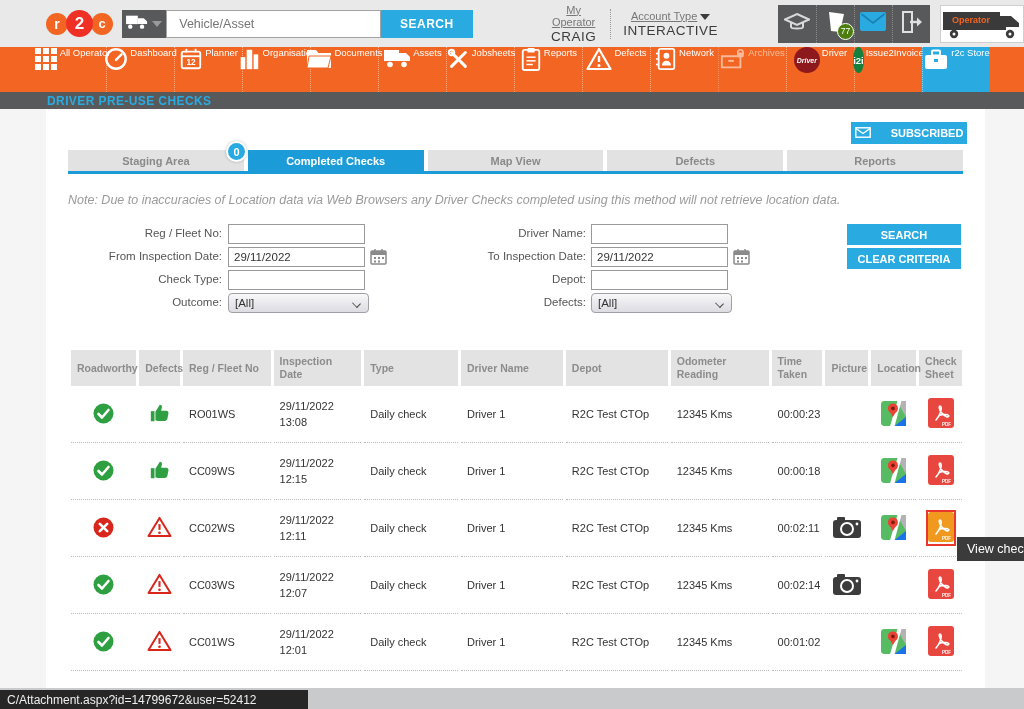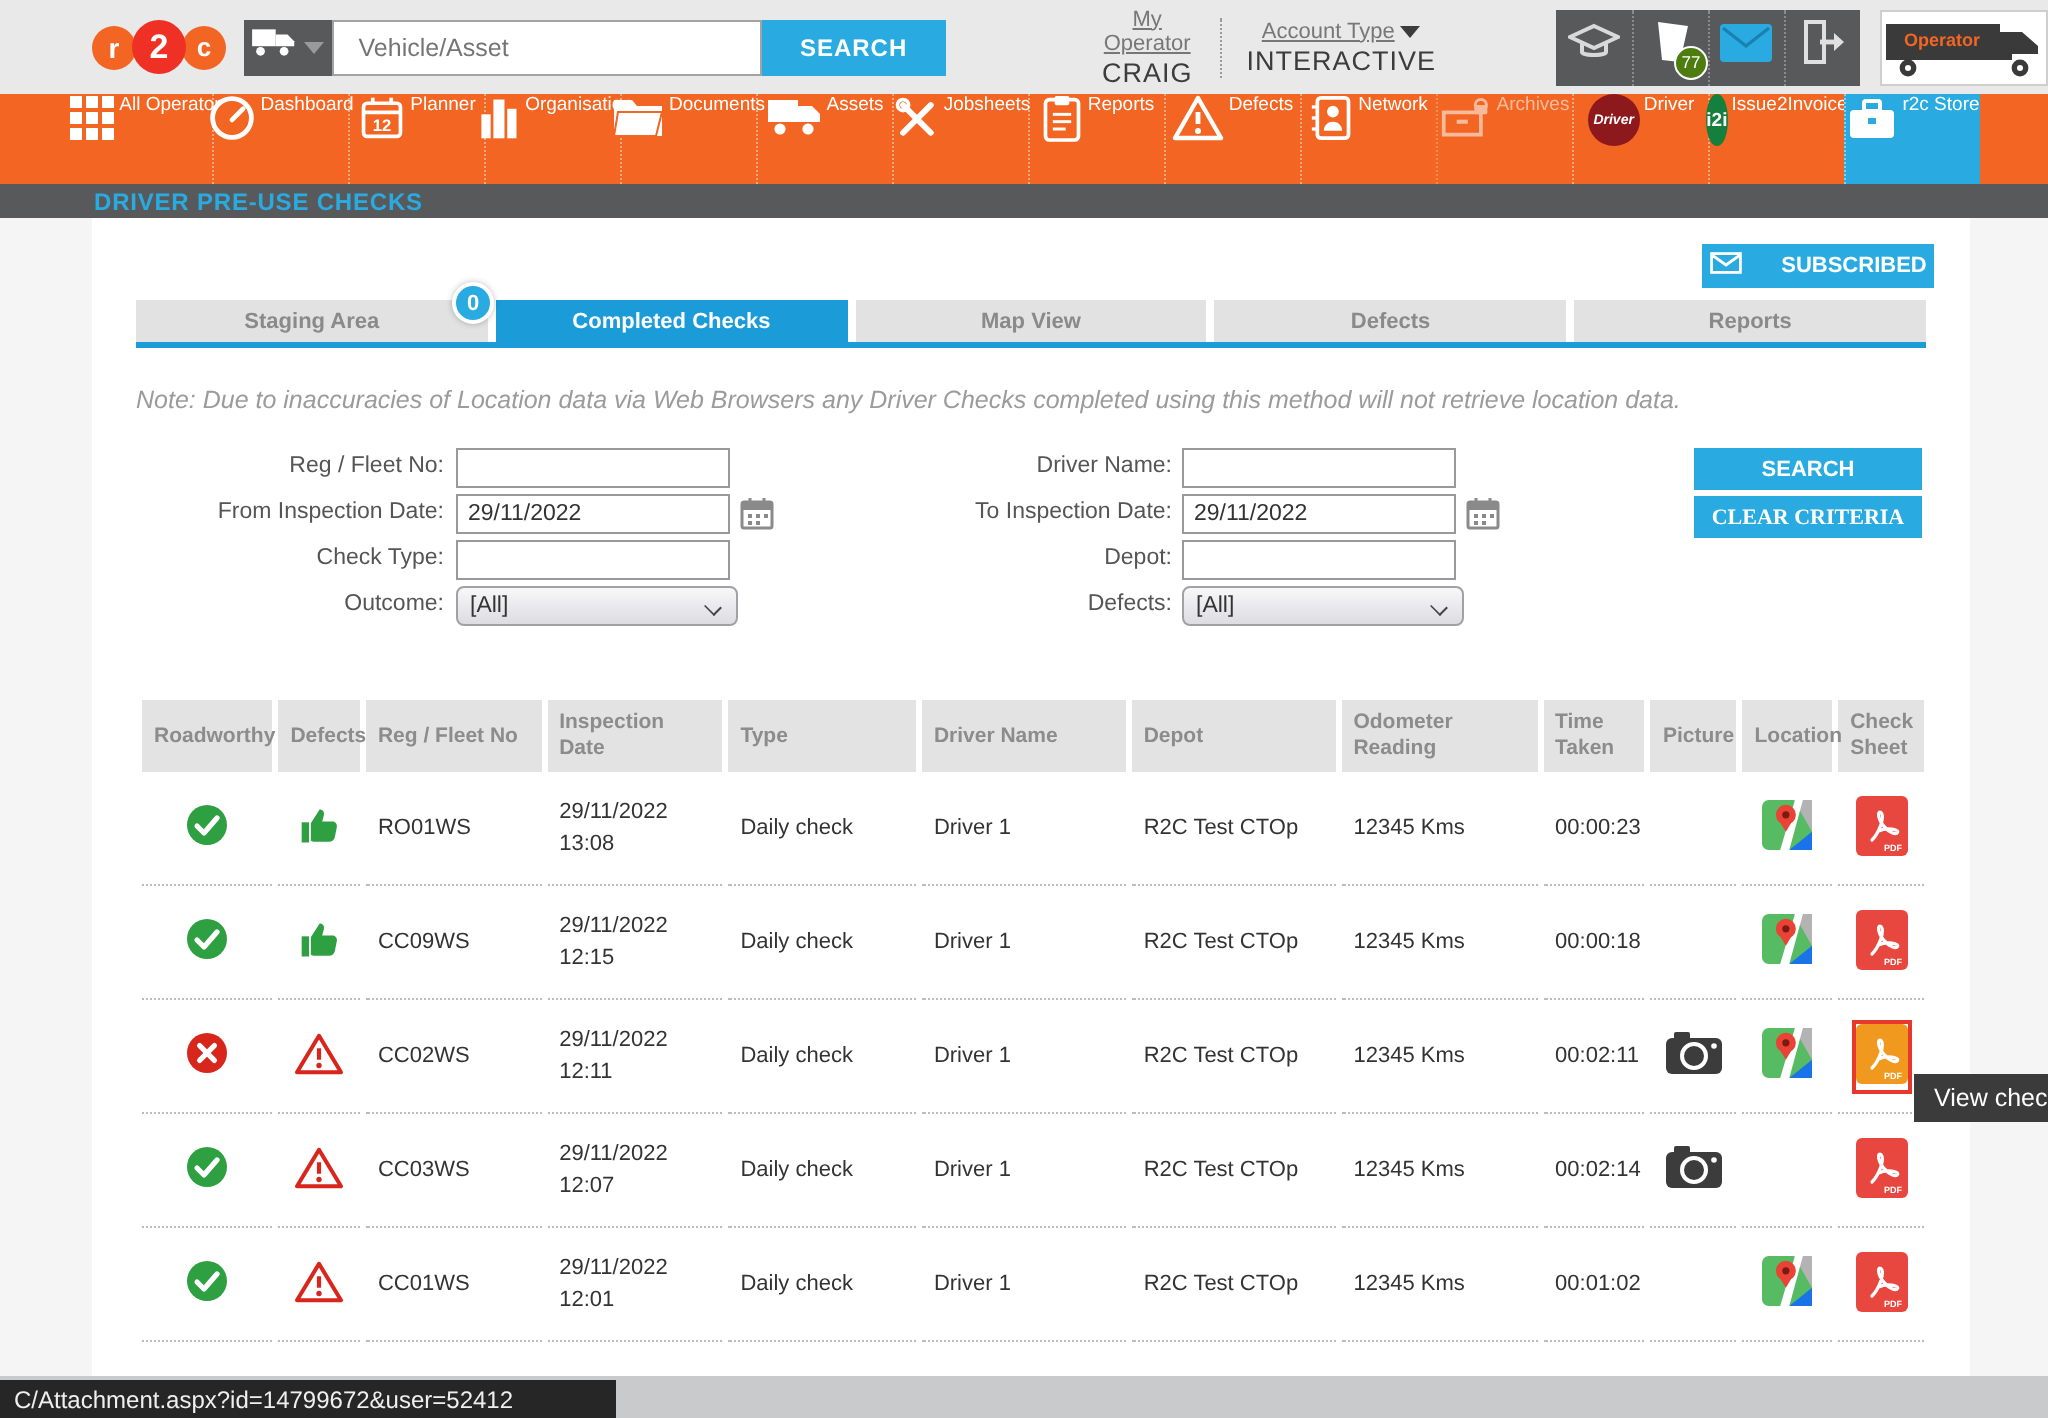--- a/index.html
+++ b/index.html
@@ -373,21 +373,21 @@
     </div>
     <div class="f-label" style="left:372px; top:46px;">Depot:</div>
     <input class="f-input" style="left: 545px; top: 46px;">
     <div class="f-label" style="left:372px; top:69px;">Defects:</div>
     <div class="f-select" style="left:545px; top:69px;">
         <span>[All]</span>
         <span class="chev"></span>
       </div>
 
     <button class="f-btn" style="top:0;">SEARCH</button>
-    <button class="f-btn" style="top:24px;font-family:Liberation Serif, serif;">CLEAR CRITERIA</button>
+    <button class="f-btn" style="top:24px;">CLEAR CRITERIA</button>
   </div>
 
   <div class="grid-wrap">
     <table>
       <colgroup>
         <col style="width:64px">
           <col style="width:40px">
           <col style="width:86px">
           <col style="width:86px">
         <col style="width:92px">

